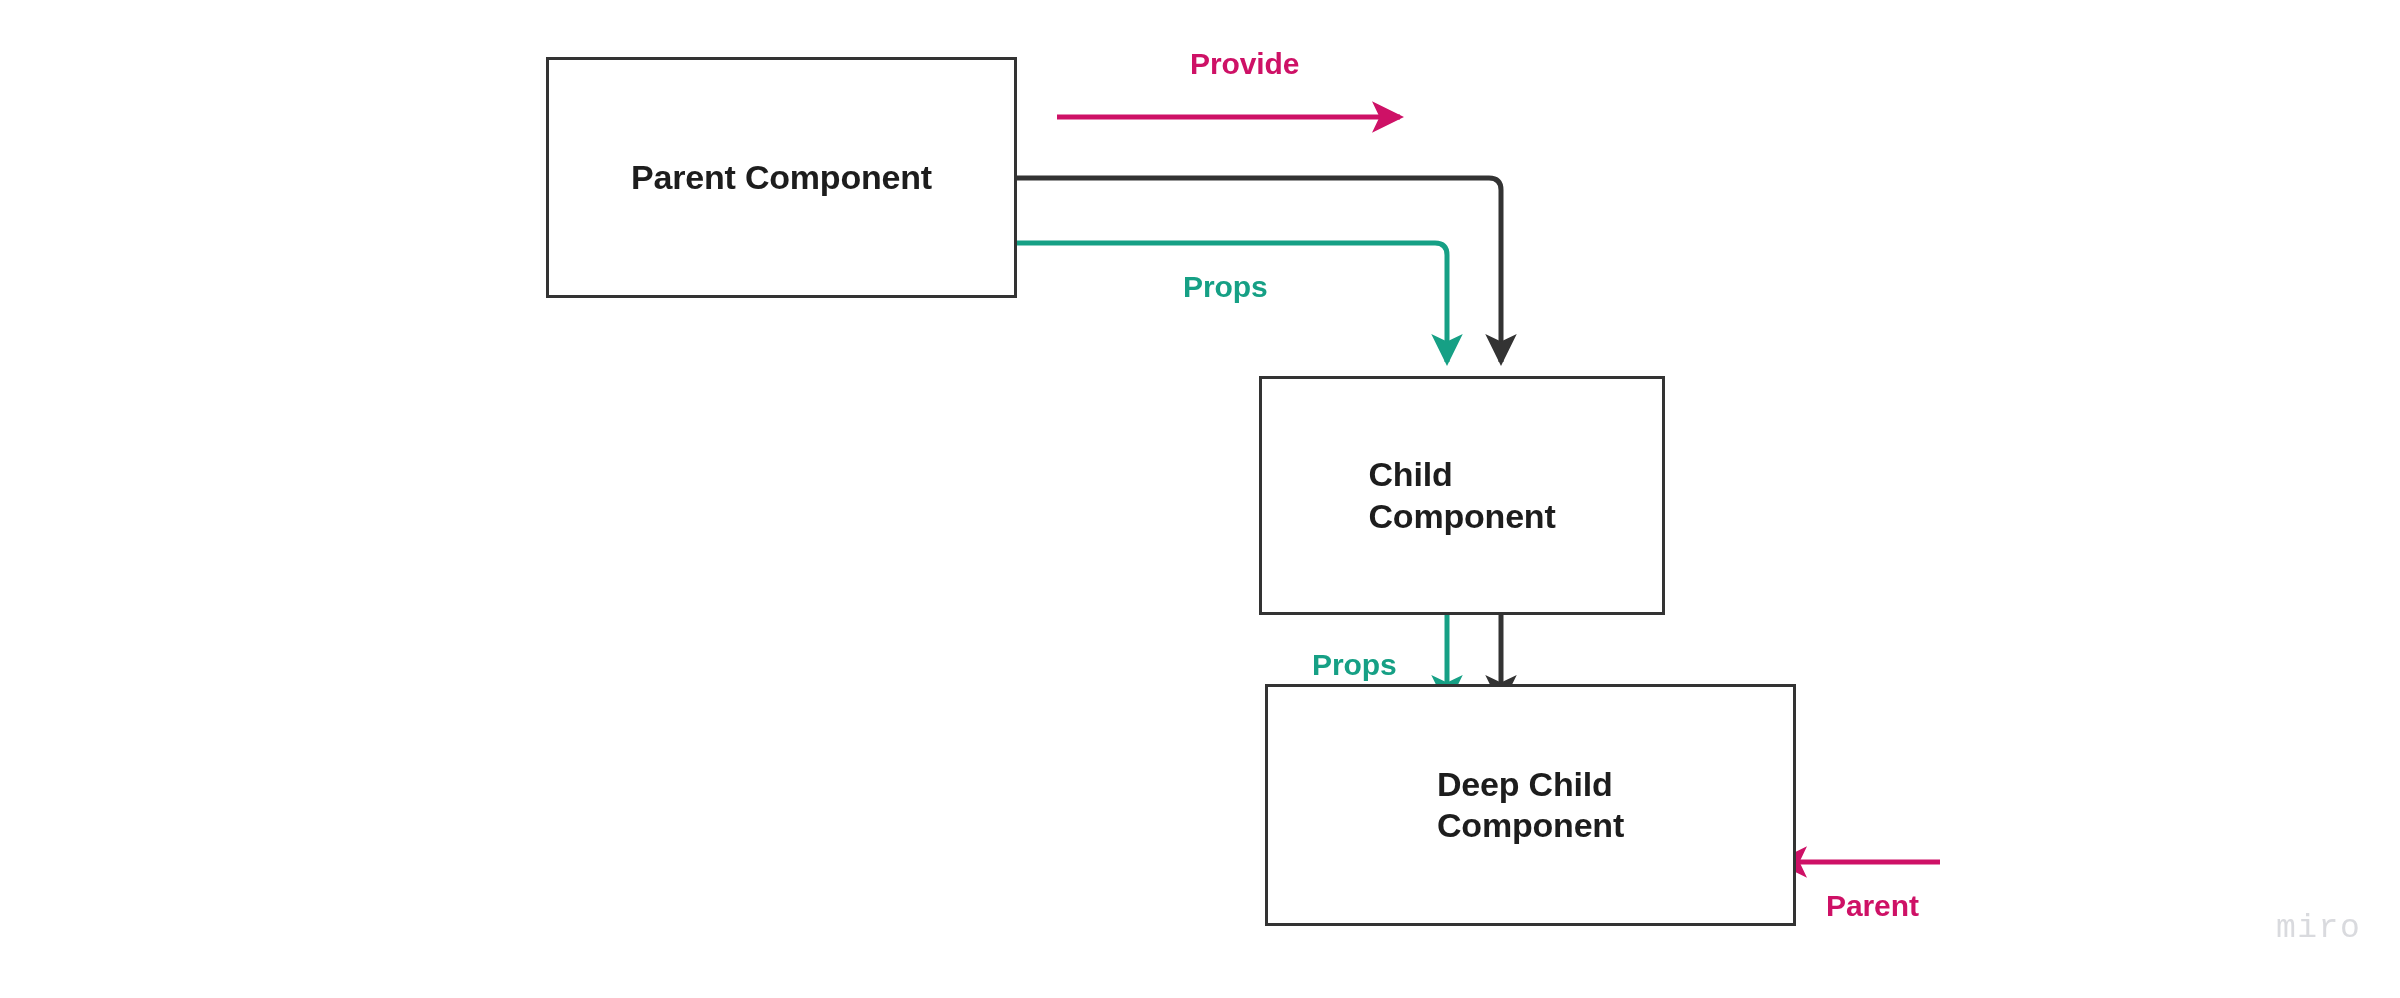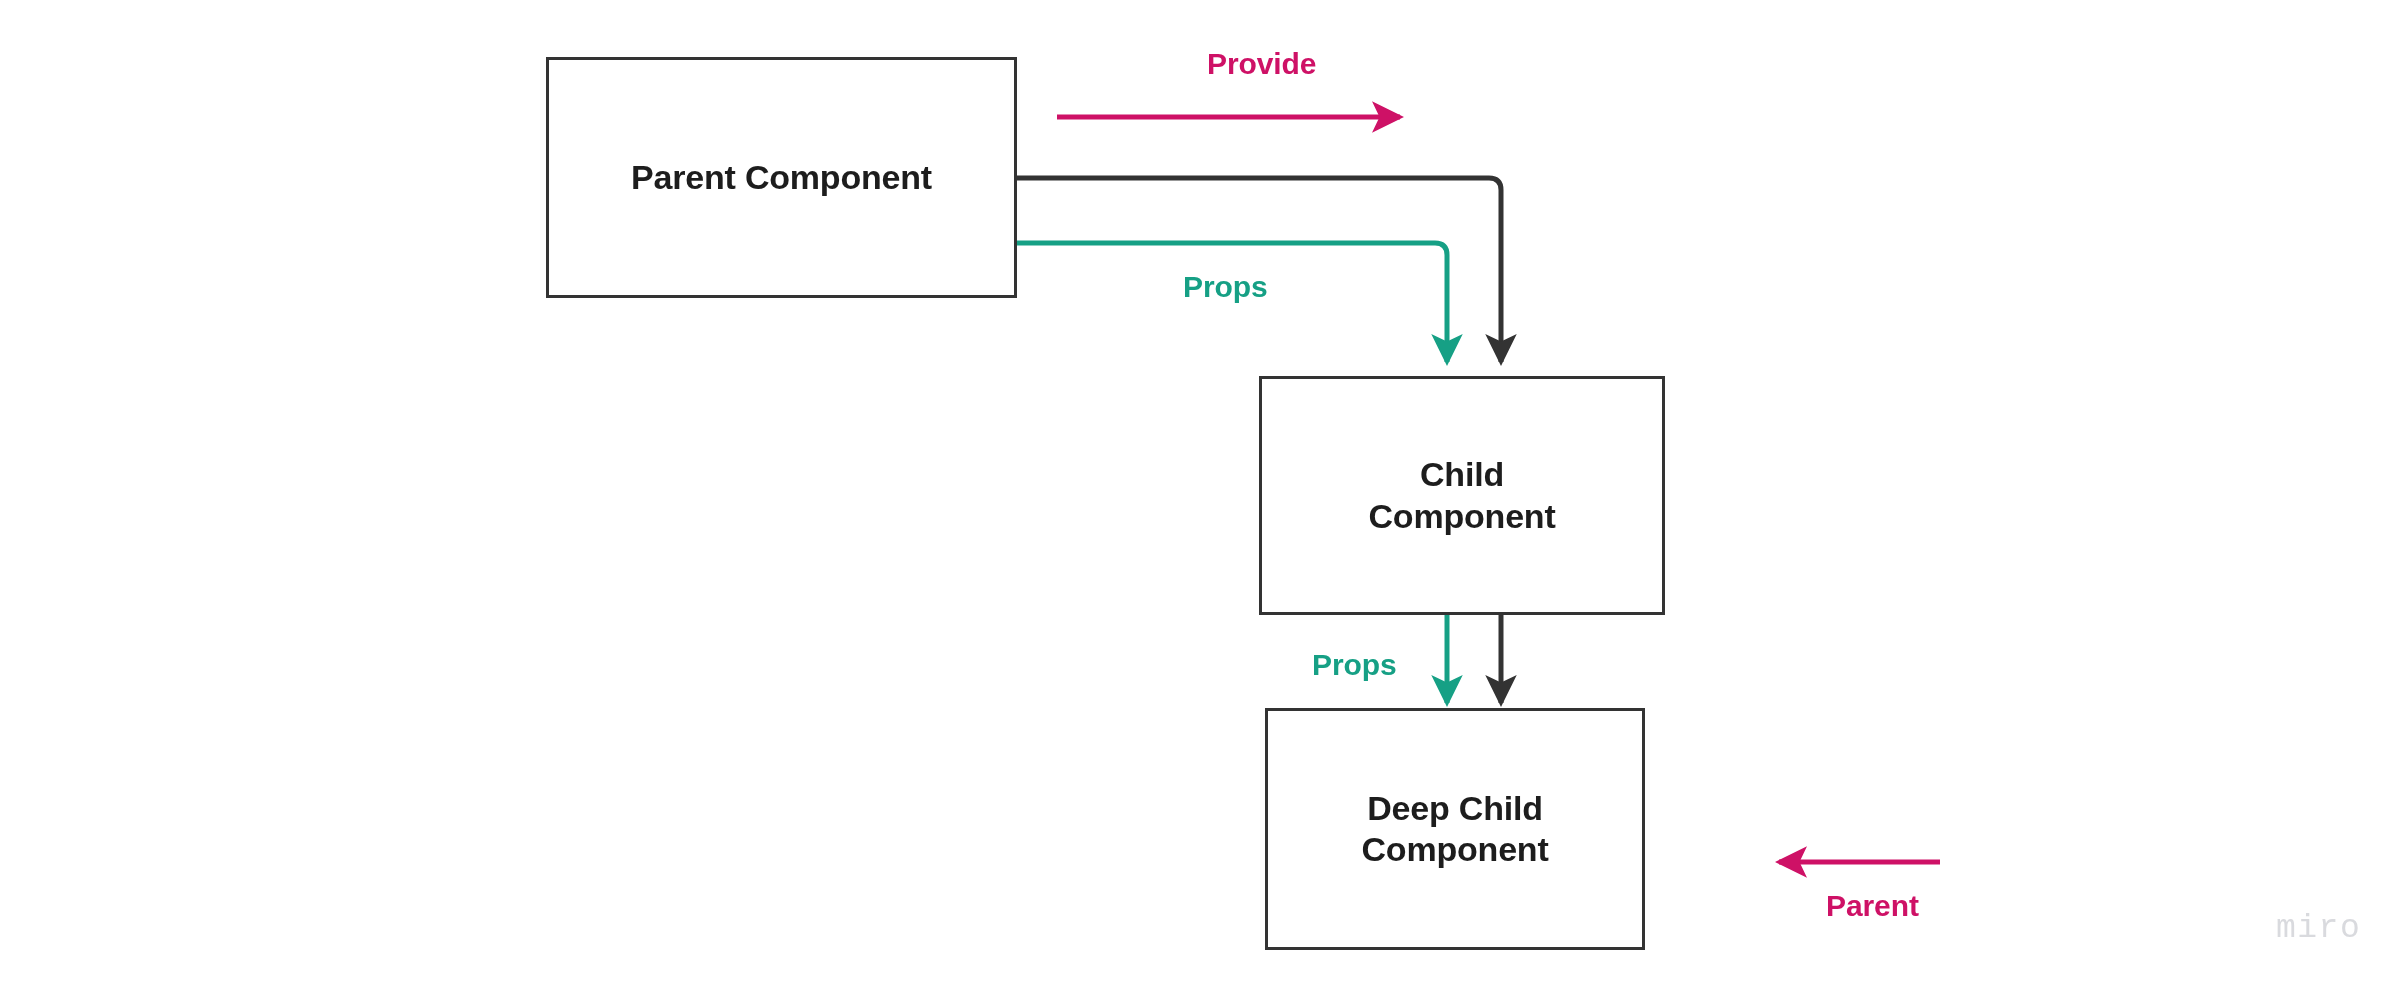--- a/index.html
+++ b/index.html
@@ -25,46 +25,45 @@
     display: flex;
     align-items: center;
     justify-content: center;
   }
   .node-label {
     font-family: "Liberation Sans", sans-serif;
     font-weight: bold;
     font-size: 34px;
     line-height: 1.22;
     color: #1d1d1d;
-    text-align: center;
     letter-spacing: -0.2px;
     white-space: pre-line;
   }
   #node-parent { left: 546px; top: 57px; width: 471px; height: 241px; }
   #node-child  { left: 1259px; top: 376px; width: 406px; height: 239px; }
-  #node-deep   { left: 1265px; top: 708px; width: 380px; height: 242px; }
+  #node-deep   { left: 1265px; top: 684px; width: 531px; height: 242px; }
 
   .edge-svg {
     position: absolute;
     left: 0;
     top: 0;
     width: 2400px;
     height: 998px;
     overflow: visible;
     pointer-events: none;
   }
   .edge-label {
     position: absolute;
     font-family: "Liberation Sans", sans-serif;
     font-weight: bold;
     font-size: 30px;
     letter-spacing: -0.1px;
     white-space: nowrap;
   }
-  #label-provide { left: 1190px; top: 47px; color: #CE1166; margin-left: 17px; }
+  #label-provide { left: 1190px; top: 47px; color: #CE1166; }
   #label-props-1 { left: 1183px; top: 270px; color: #16A085; }
   #label-props-2 { left: 1312px; top: 648px; color: #16A085; }
   #label-inject  { left: 1826px; top: 889px; color: #CE1166; }
 
   #watermark {
     position: absolute;
     left: 2276px;
     top: 910px;
     font-family: Liberation Mono, monospace;
     font-size: 33px;

